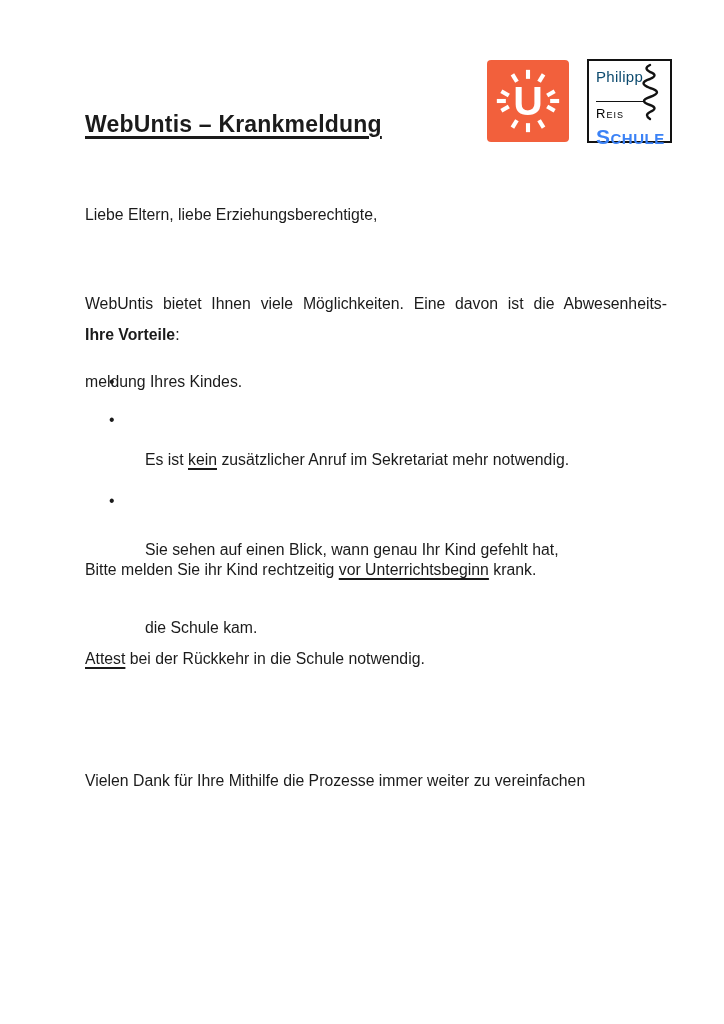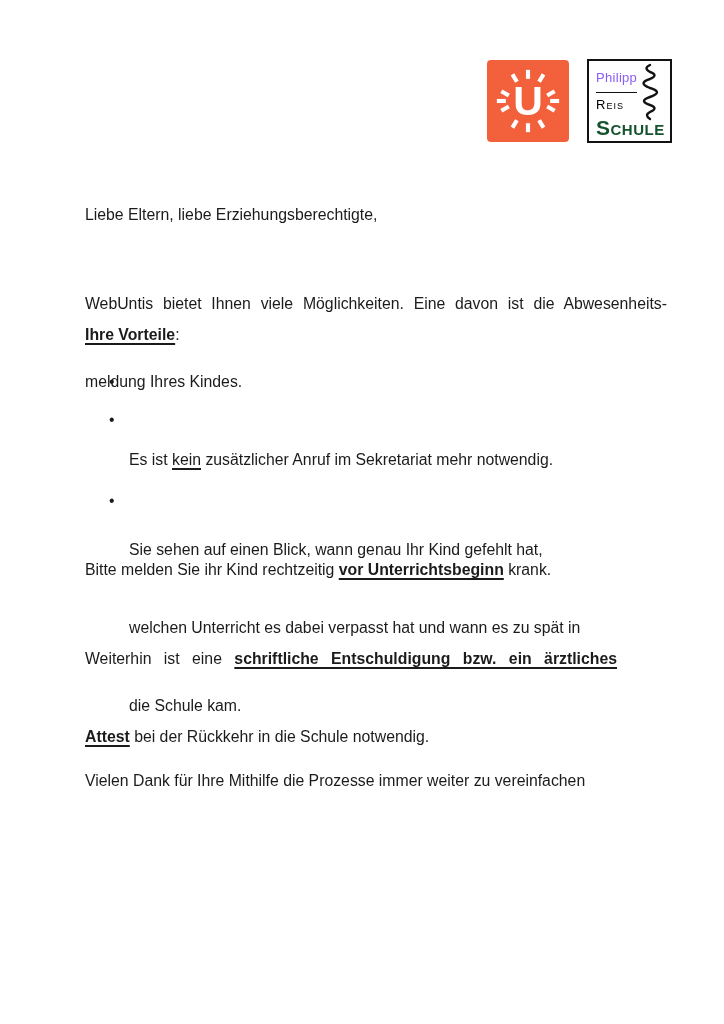--- a/index.html
+++ b/index.html
@@ -27,53 +27,54 @@
 
   
   .wu-logo{left:486px;top:60px;width:84px;height:82px;}
   .prs-logo{
     left:587px;top:59px;width:85px;height:84px;
     box-sizing:border-box;border:2.5px solid #121212;
     background:#fff;
   }
   .prs-inner{position:absolute;left:7px;top:8px;line-height:1;}
   .prs-philipp{
-    font-size:13px;letter-spacing:0.3px;color:#8b5cf6;
-    display:inline-block;border-bottom:1.6px solid #121212;padding-bottom:8px;
+    font-size:15px;letter-spacing:0.3px;color:#0c4a6e;
+    display:inline-block;border-bottom:1.6px solid #121212;padding-bottom:17px;
   }
   .prs-reis{font-size:13px;font-variant:small-caps;letter-spacing:1px;margin-top:5px;color:#000000;}
-  .prs-schule{font-size:21px;font-weight:bold;font-variant:small-caps;letter-spacing:0.5px;margin-top:6px;color:#14532d;}
+  .prs-schule{font-size:21px;font-weight:bold;font-variant:small-caps;letter-spacing:0.5px;margin-top:6px;color:#3b82f6;}
   .prs-wave{position:absolute;right:3px;top:2px;}
 
   
   .salutation{left:85px;top:202px;}
   .intro{left:85px;top:239px;width:582px;}
   .jline{text-align:justify;text-align-last:justify;}
   .benefits-heading{left:85px;top:322px;}
   .benefits-heading b{
-    text-decoration:underline;text-decoration-thickness:2px;text-underline-offset:3px;margin-top:29px;
+    text-decoration-thickness:2px;text-underline-offset:3px;margin-top:29px;
   }
   .bullet{left:107px;}
   .bullet-1{top:369px;}
   .bullet-2{top:407px;}
   .bullet-3{top:488px;}
   .bullet .marker{position:absolute;left:2px;top:0;}
-  .bullet .btext{margin-left:22px;width:520px;}
+  .bullet .btext{margin-left:38px;width:520px;}
   .notice-1{left:85px;top:557px;}
   .notice-2{left:85px;top:594px;width:532px;}
   .closing{left:85px;top:716px;width:582px;}
 
   .u{text-decoration:underline;text-decoration-thickness:1.6px;text-underline-offset:2.5px;}
-  .bu{font-weight:bold;text-decoration:underline;text-decoration-thickness:2px;text-underline-offset:3px;}
+  .bu{font-weight:normal;text-decoration:underline;text-decoration-thickness:2px;text-underline-offset:3px;}
 </style>
 </head>
 <body>
 
 <div class="page">
 
+  <h1 class="abs doc-title">WebUntis – Krankmeldung</h1>
 
   <div class="abs wu-logo">
     <svg width="84" height="82" viewBox="0 0 100 100">
       <rect x="0" y="0" width="100" height="100" rx="5" fill="#F2603C"></rect>
       <g stroke="#ffffff" stroke-width="5">
         <line x1="50" y1="23" x2="50" y2="12"></line>
         <line x1="63.5" y1="26.6" x2="69" y2="17.5"></line>
         <line x1="73.4" y1="43.2" x2="82.5" y2="38"></line>
         <line x1="77" y1="50" x2="88" y2="50"></line>
         <line x1="73.4" y1="56.8" x2="82.5" y2="62"></line>
@@ -111,33 +112,31 @@
 
   <div class="abs body-text bullet bullet-1">
     <span class="marker">•</span>
     <div class="btext"><span>Es ist </span><span class="u">kein</span><span> zusätzlicher Anruf im Sekretariat mehr notwendig.</span></div>
   </div>
 
   <div class="abs body-text bullet bullet-2">
     <span class="marker">•</span>
     <div class="btext">
       <div>Sie sehen auf einen Blick, wann genau Ihr Kind gefehlt hat,</div>
-      <div>welchen Unterricht es dabei verpasst hat und wann es zu spät in</div>
       <div>die Schule kam.</div>
     </div>
   </div>
 
   <div class="abs body-text bullet bullet-3">
     <span class="marker">•</span>
   </div>
 
   <div class="abs body-text notice-1"><span>Bitte melden Sie ihr Kind rechtzeitig </span><span class="bu">vor Unterrichtsbeginn</span><span> krank.</span></div>
 
   <div class="abs body-text notice-2">
-    <div class="jline"><span>Weiterhin ist eine </span><span class="bu">schriftliche Entschuldigung bzw. ein ärztliches</span></div>
     <div><span class="bu">Attest</span><span> bei der Rückkehr in die Schule notwendig.</span></div>
   </div>
 
   <div class="abs body-text closing">
     <div>Vielen Dank für Ihre Mithilfe die Prozesse immer weiter zu vereinfachen</div>
   </div>
 
 </div>
 
 </body></html>

